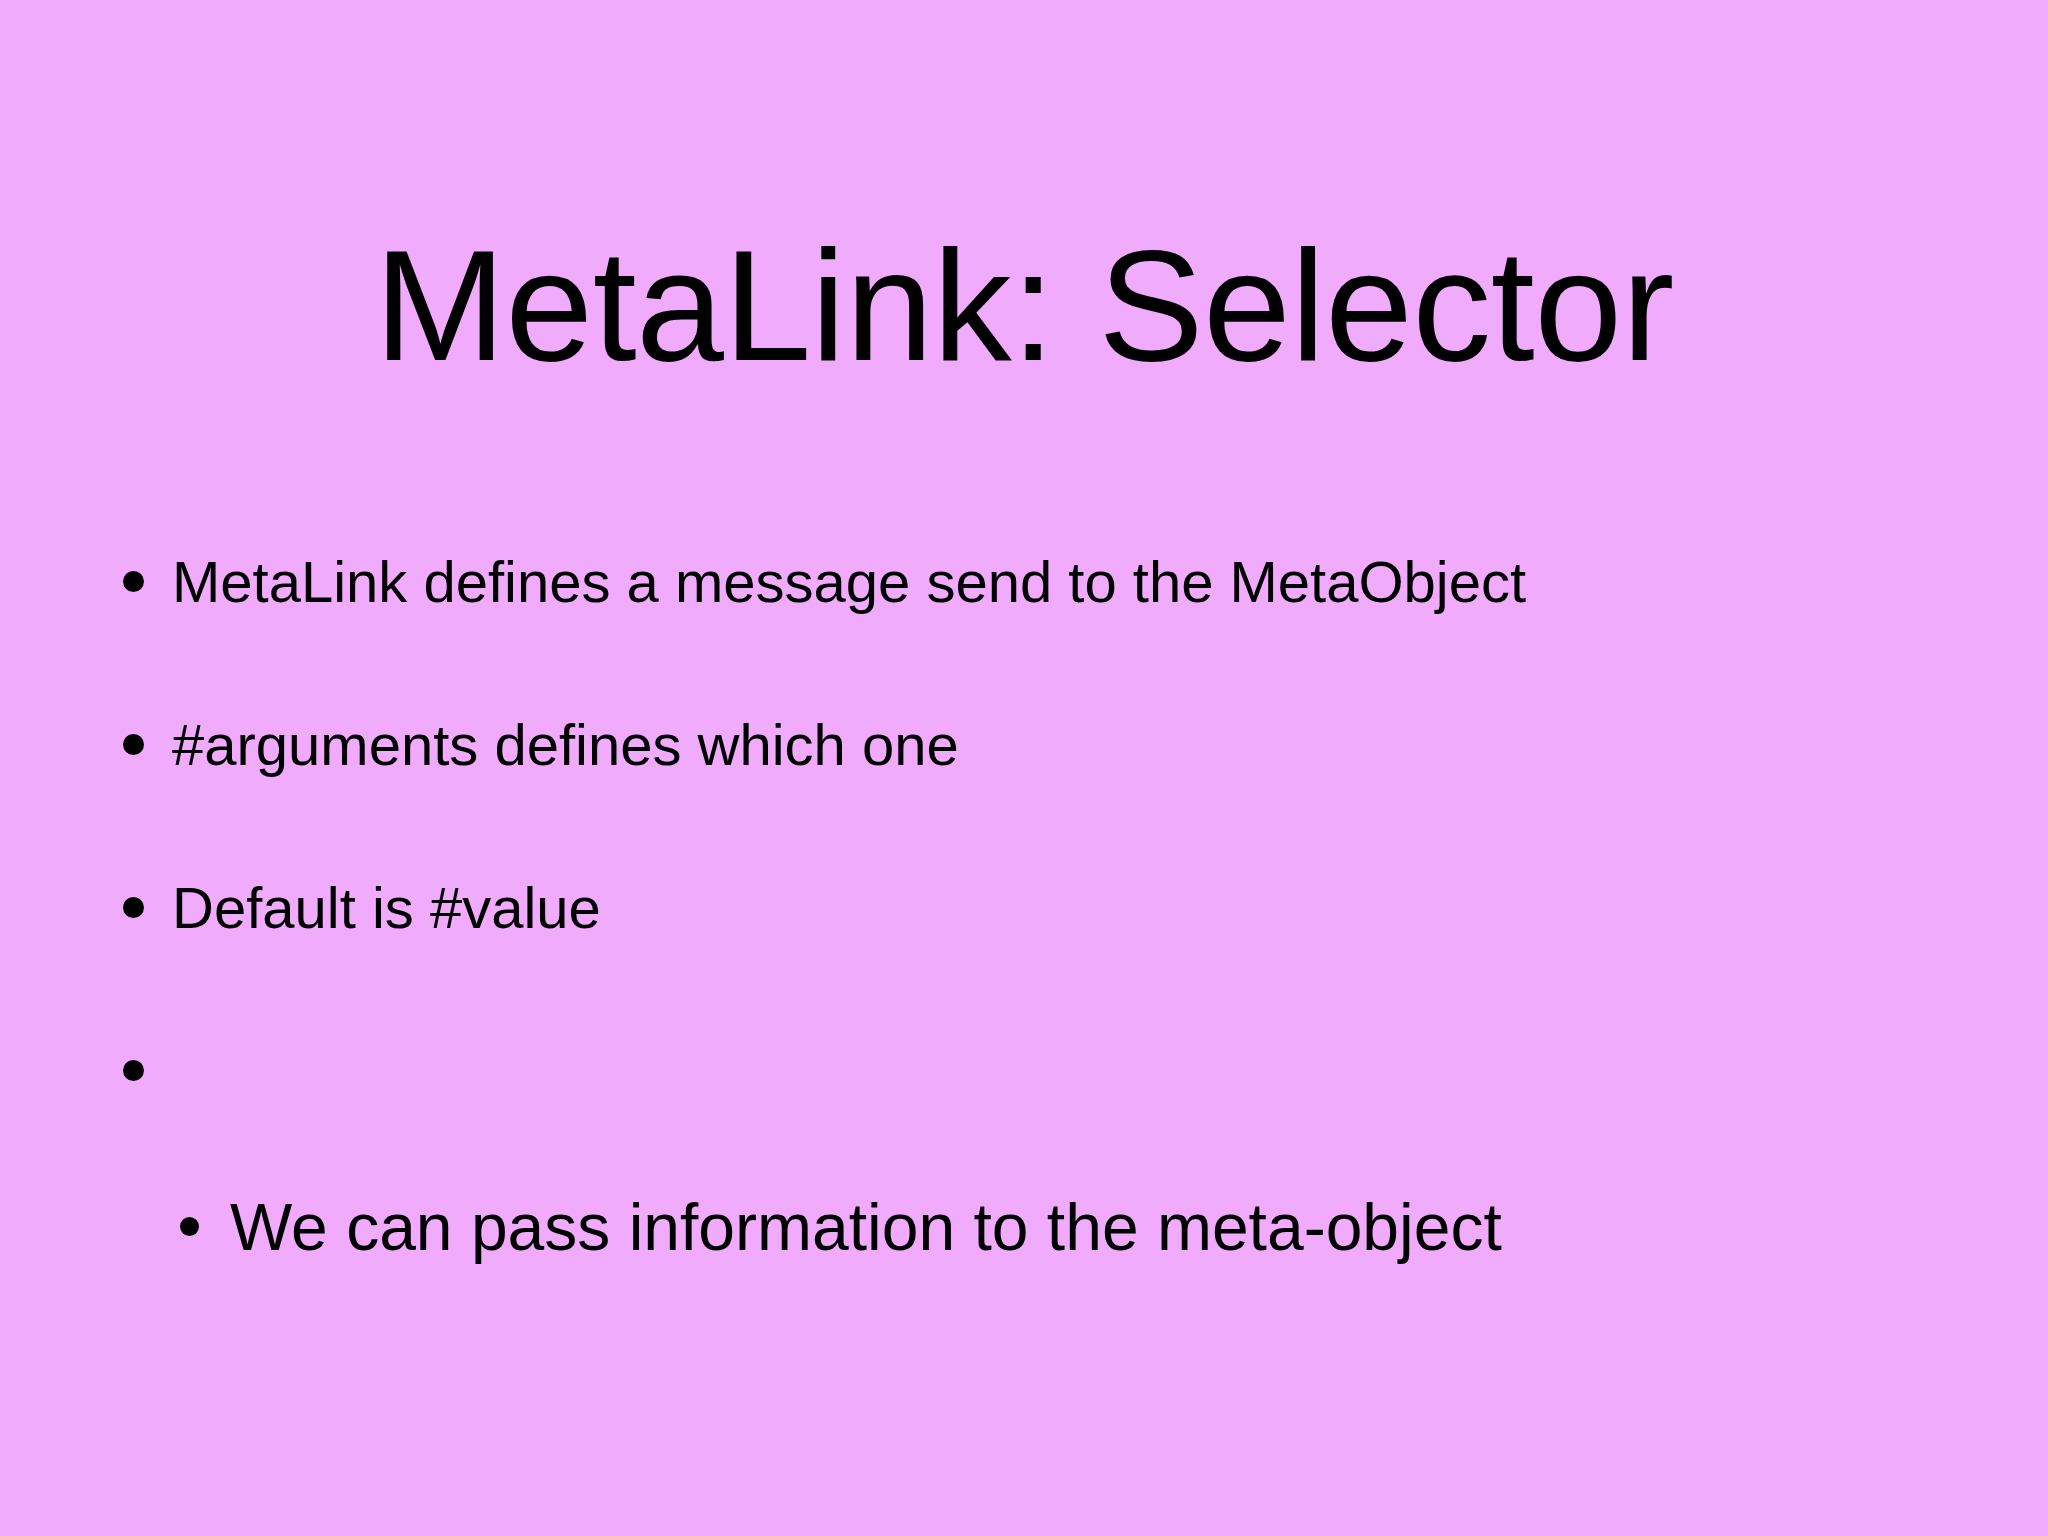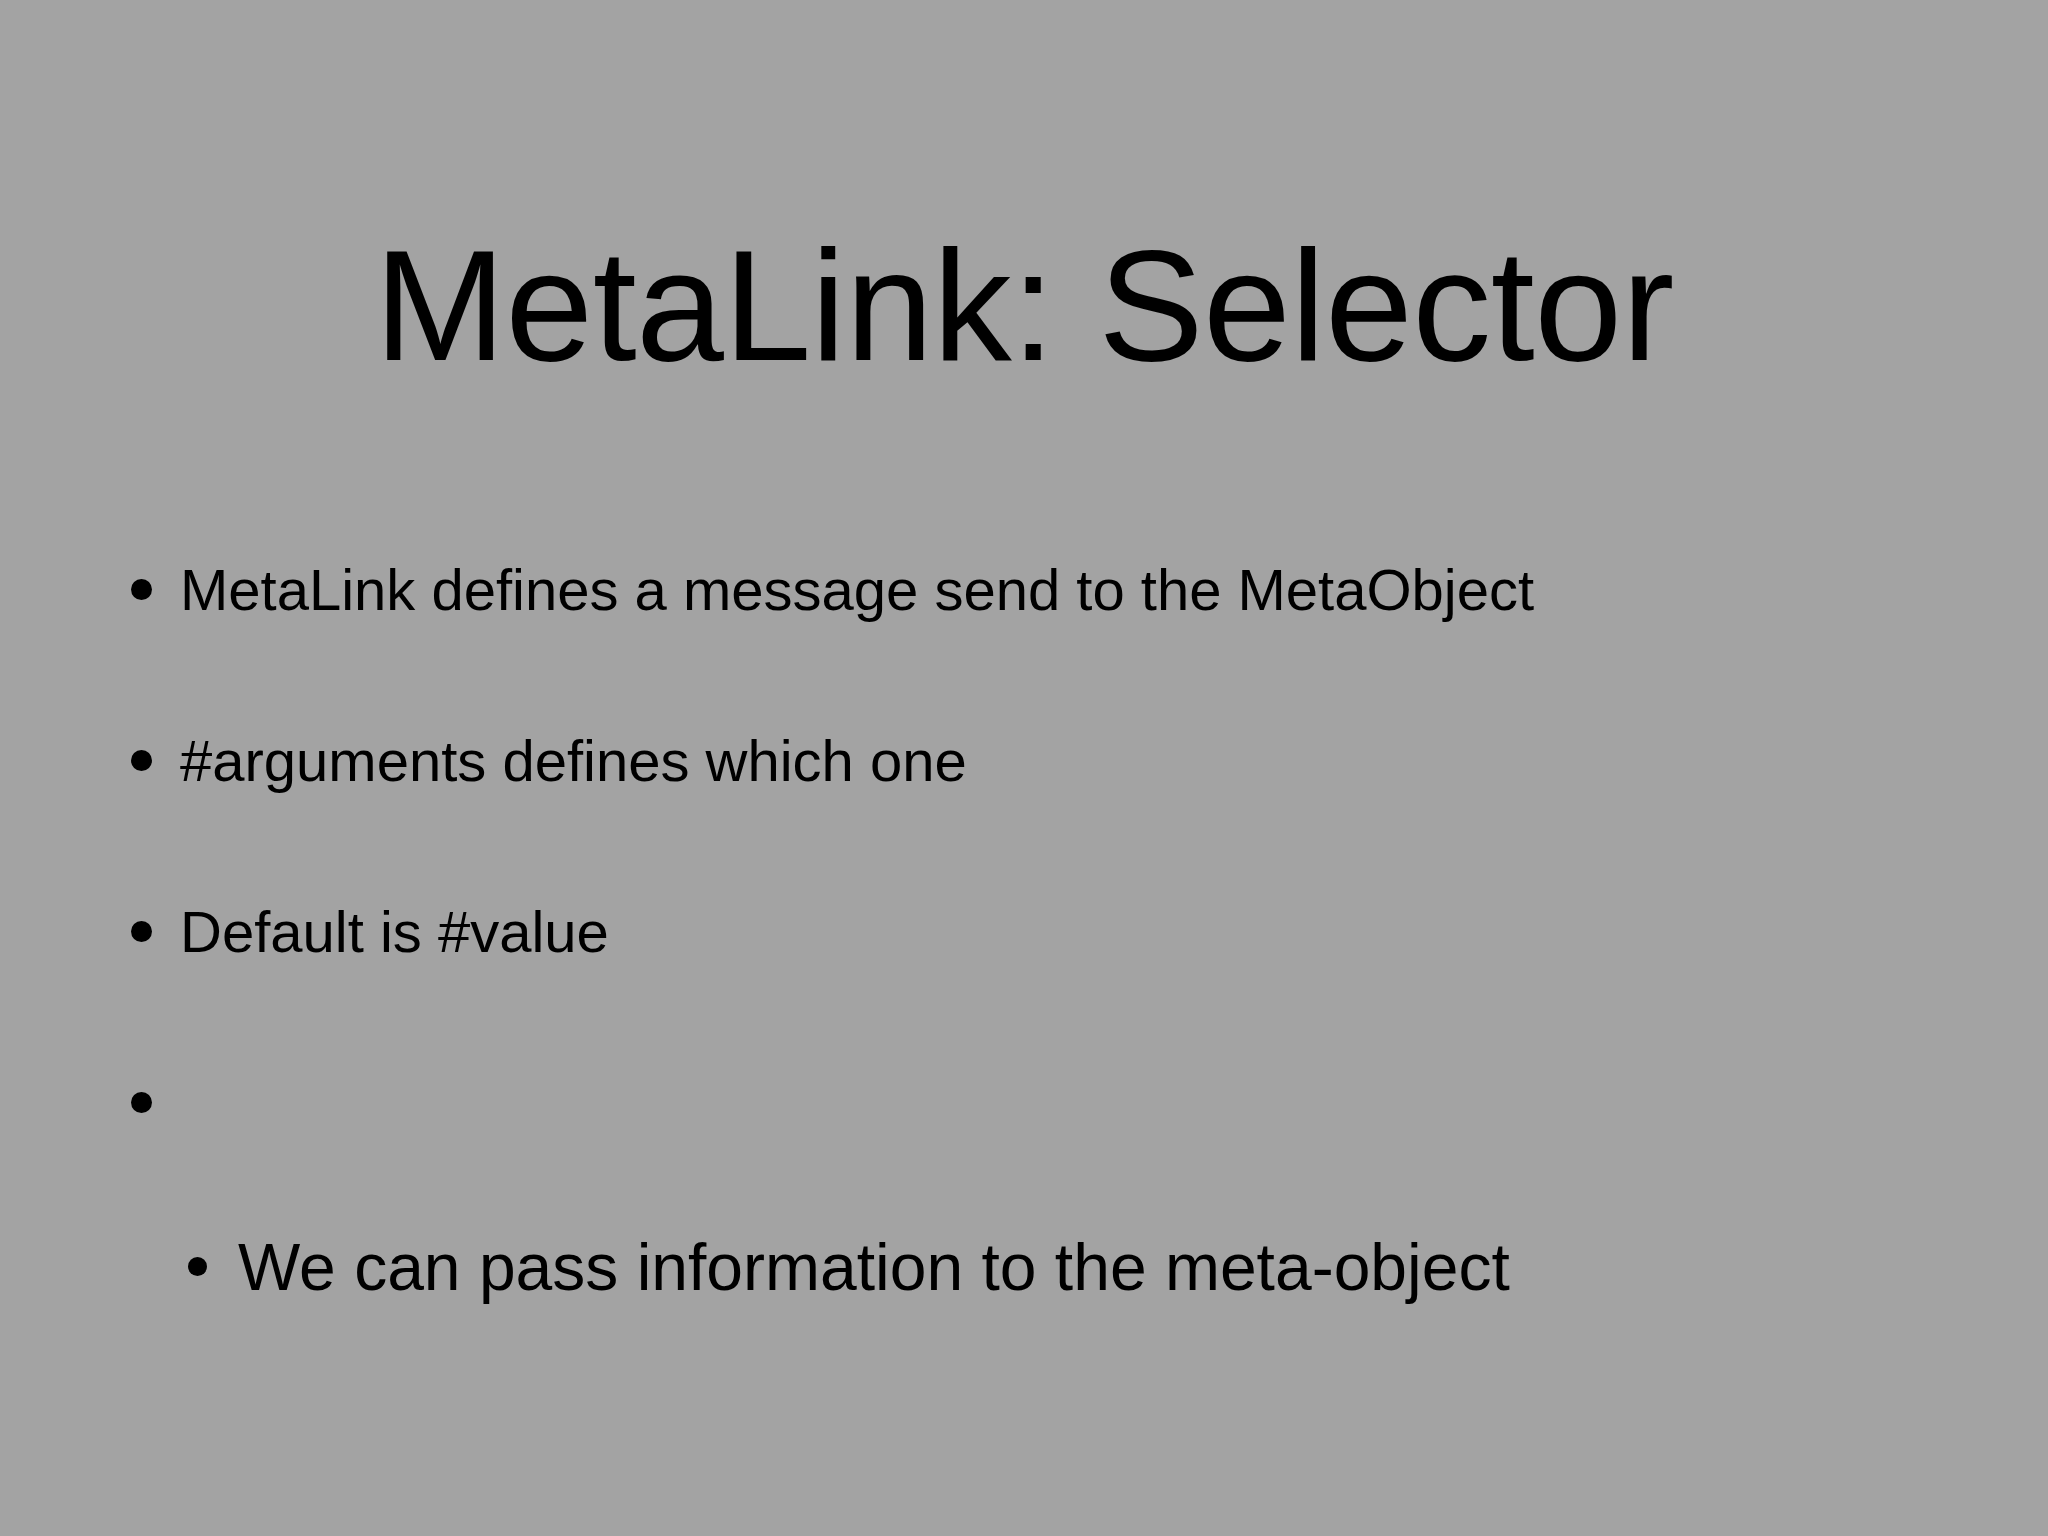--- a/index.html
+++ b/index.html
@@ -13,21 +13,21 @@
     overflow: hidden;
     font-family: "Liberation Sans", sans-serif;
     color: #000000;
     -webkit-font-smoothing: antialiased;
   }
 
   .slide {
     position: relative;
     width: 2048px;
     height: 1536px;
-    background: #a3a3a3;
+    background: #f0abfc;
     box-sizing: border-box;
   }
 
   
   .slide-title {
     position: absolute;
     left: 0;
     top: 120px;
     width: 2048px;
     text-align: center;
@@ -46,21 +46,21 @@
     top: 500px;
     width: 2048px;
     margin: 0;
     padding: 0;
     list-style: none;
   }
 
   .bullet-item {
     position: relative;
     display: block;
-    margin: 8px;
+    margin: 0;
     padding: 0;
   }
 
   .bullet-item.level-1 {
     padding-left: 172px;
     min-height: 163px;
     font-size: 58px;
     line-height: 163px;
   }
 

